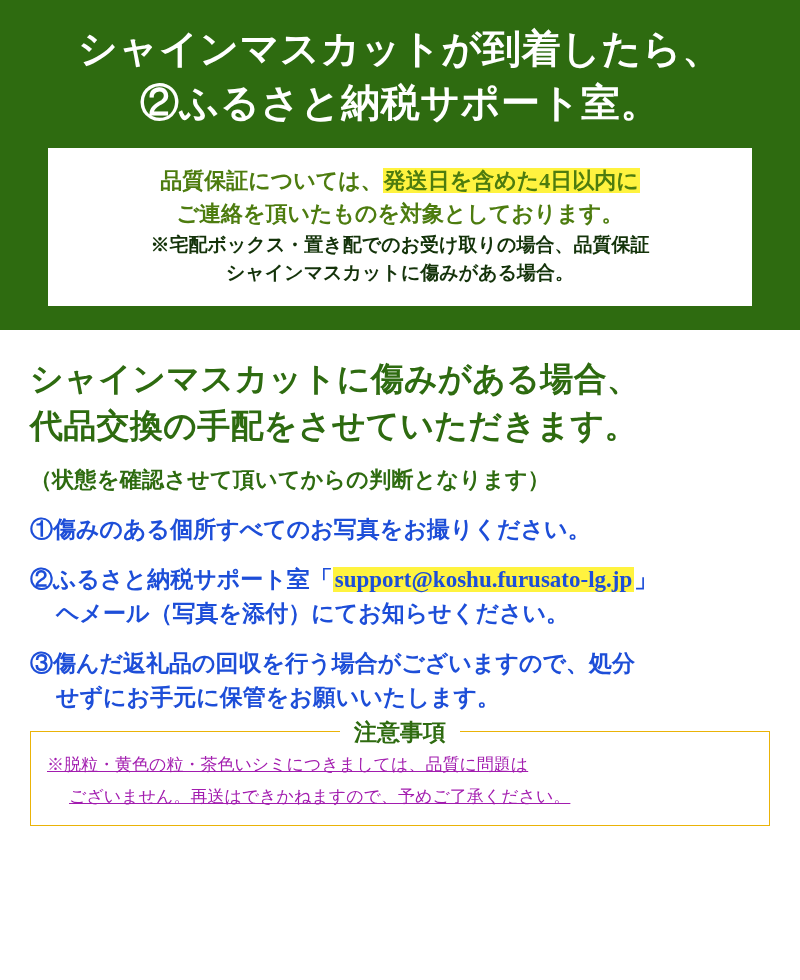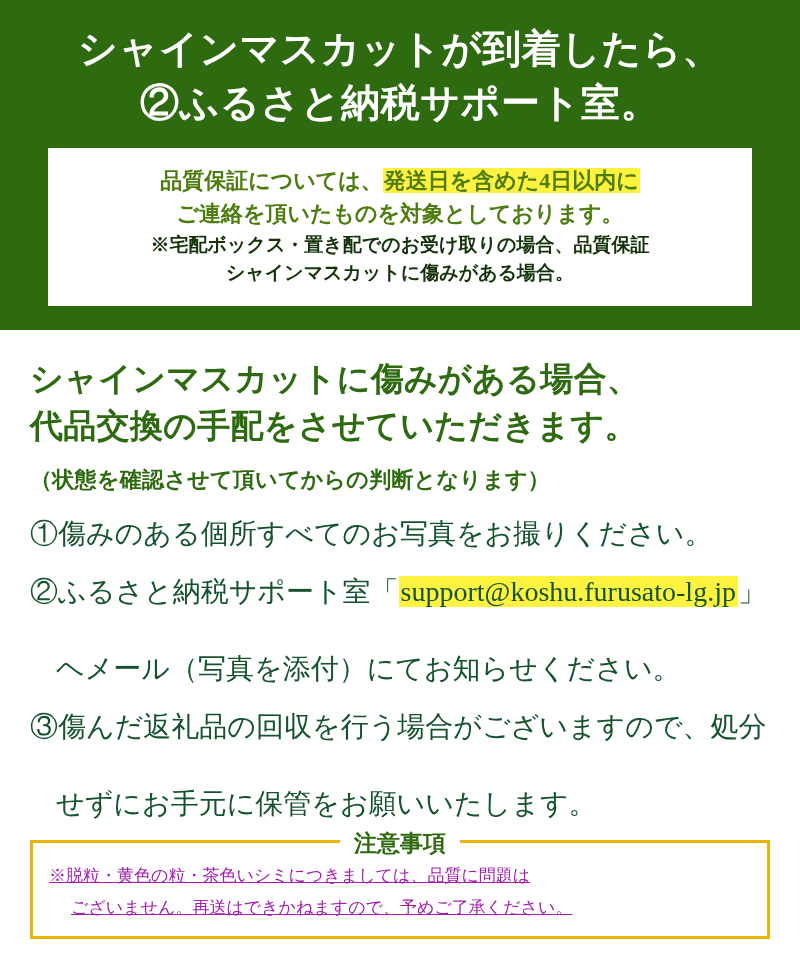--- a/index.html
+++ b/index.html
@@ -90,43 +90,43 @@
     font-size: 22px;
     display: block;
     white-space: nowrap;
     margin-top: 14px;
   }
 
   .steps {
     margin-top: 18px;
   }
   .step {
-    font-size: 28px;
+    font-size: 23px;
     line-height: 1.48;
-    color: #14532d;
+    color: #1d4ed8;
     margin-bottom: 16px;
+    font-weight: bold;
   }
   .step .ln {
     display: block;
     white-space: nowrap;
   }
   .step .indent {
     padding-left: 26px;
-    margin-top: 36px;
   }
   .mail {
     background: #fff33f;
     font-family: "Liberation Serif", "DejaVu Serif", serif;
     padding: 0 2px;
   }
 
   
   .caution-box {
     position: relative;
-    border: 3px solid #eab308;
+    border: 1px solid #eab308;
     margin: 14px 0 0 0;
     padding: 20px 16px 16px 16px;
     box-sizing: border-box;
   }
   .caution-title {
     position: absolute;
     top: -15px;
     left: 50%;
     transform: translateX(-50%);
     background: #ffffff;

